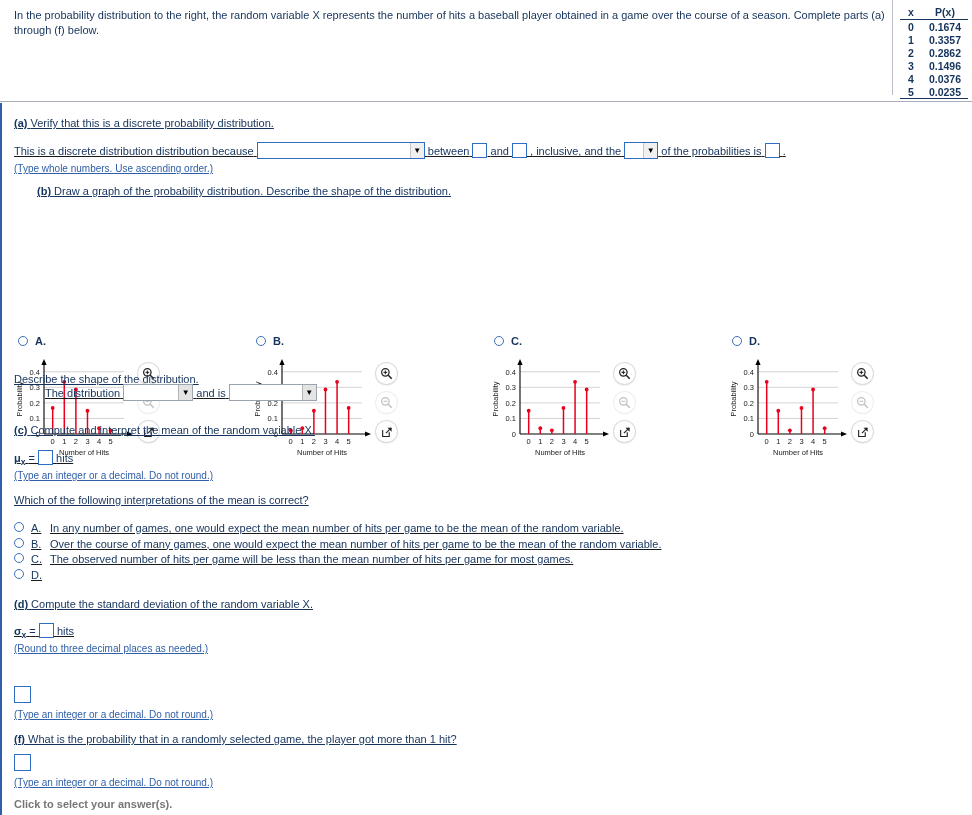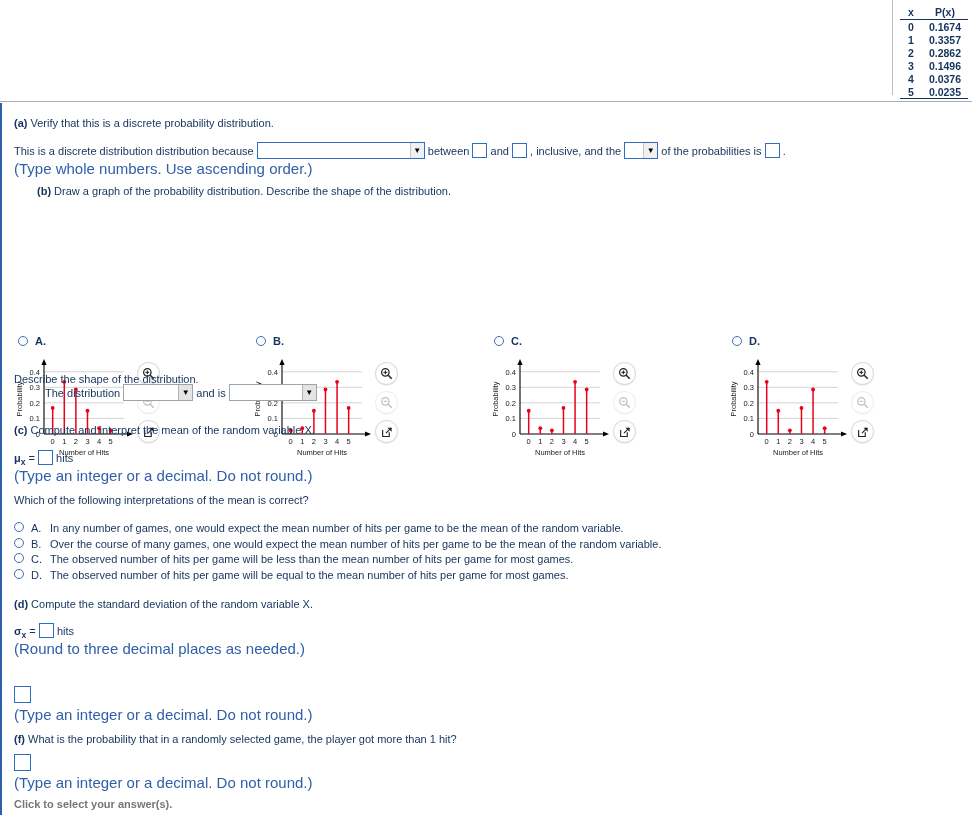--- a/index.html
+++ b/index.html
@@ -67,24 +67,24 @@
   #dist-table .col-p { width: 46px; }
 
   
   #content-panel {
     position: absolute;
     left: 0; top: 103px;
     width: 972px; height: 712px;
     border-left: 2px solid #2f5fa8;
     padding-left: 12px;
   }
-  .blk { position: absolute; }
+  .blk { position: absolute; text-decoration: underline; }
   .lbl { font-size: 11px; color: #15335c; line-height: 14px; }
   .lbl b { font-weight: bold; }
-  .note { font-size: 15px; color: #2f5fa8; line-height: 14px; }
+  .note { font-size: 10px; color: #2f5fa8; line-height: 14px; }
 
   
   .ansbox {
     display: inline-block;
     width: 15px; height: 15px;
     border: 1.2px solid #2f6cc4;
     background: #ffffff;
     vertical-align: -3px;
   }
   .ansbox-lg {
@@ -156,20 +156,21 @@
     left: 14px; top: 798px;
     font-size: 11px;
     color: #767676;
     font-weight: bold;
   }
 </style>
 </head>
 <body>
 
 <div id="header-region">
+  <div id="question-stem">In the probability distribution to the right, the random variable X represents the number of hits a baseball player obtained in a game over the course of a season. Complete parts (a) through (f) below.</div>
   <div id="panel-divider-vert"></div>
   <div id="header-rule"></div>
 
   <table id="dist-table">
     <thead>
       <tr>
         <th class="col-x">x</th>
         <th class="col-p">P(x)</th>
       </tr>
     </thead>
@@ -533,21 +534,20 @@
         <span class="choice-text">Over the course of many games, one would expect the mean number of hits per game to be the mean of the random variable.</span>
       </div>
       <div class="choice-row">
         <span class="radio"></span>
         <span class="choice-letter">C.</span>
         <span class="choice-text">The observed number of hits per game will be less than the mean number of hits per game for most games.</span>
       </div>
       <div class="choice-row">
         <span class="radio"></span>
         <span class="choice-letter">D.</span>
-        <span class="choice-text">The observed number of hits per game will be equal to the mean number of hits per game for most games.</span>
       </div>
     </div>
 
   <div class="blk lbl" style="left:12px; top:494px;">
     <b>(d)</b>
     <span>Compute the standard deviation of the random variable X.</span>
   </div>
   <div class="blk" style="left:12px; top:520px; white-space:nowrap;">
     <span class="lbl" style="font-weight:bold;"><span>σ</span><sub style="font-size:8.5px;">x</sub></span>
     <span class="lbl">=</span>

